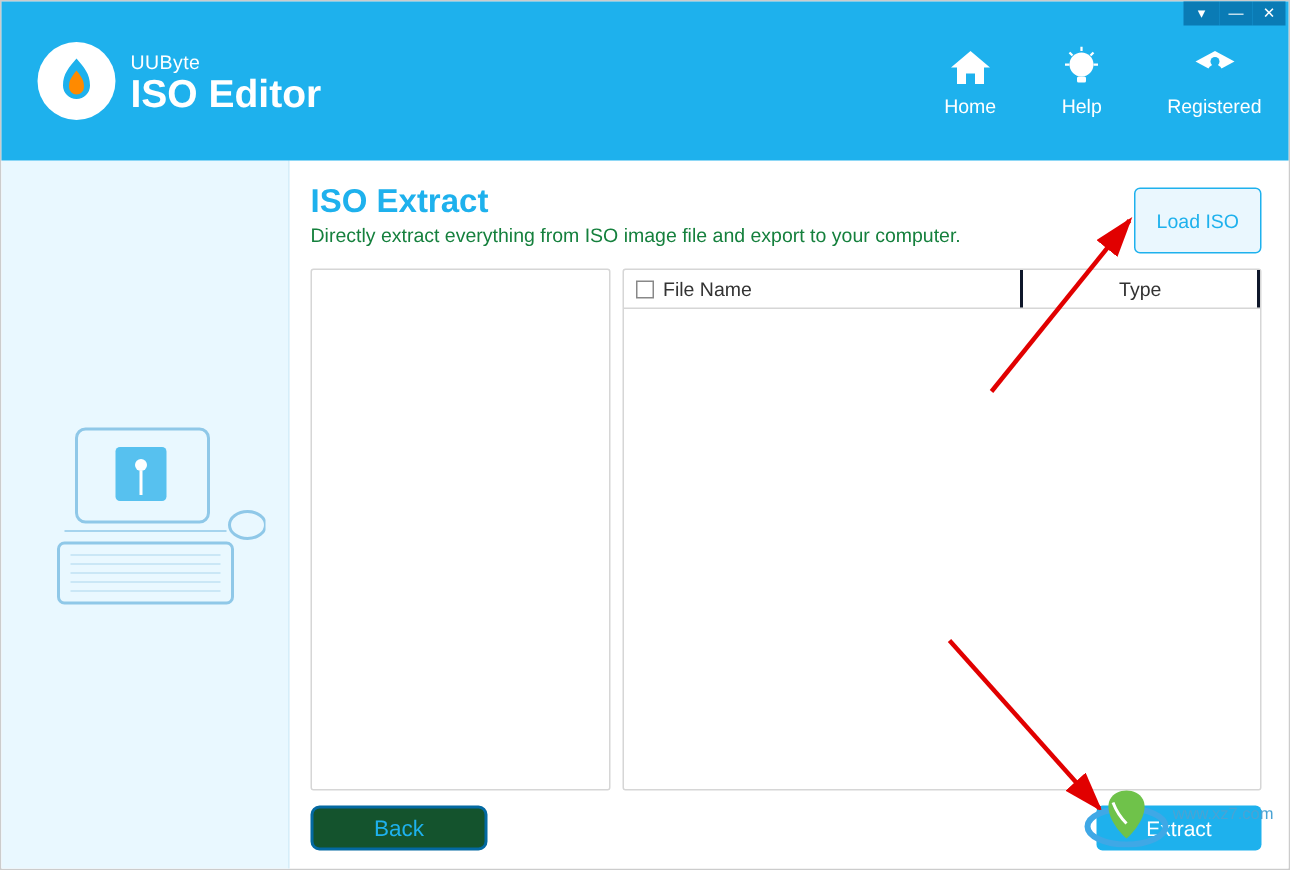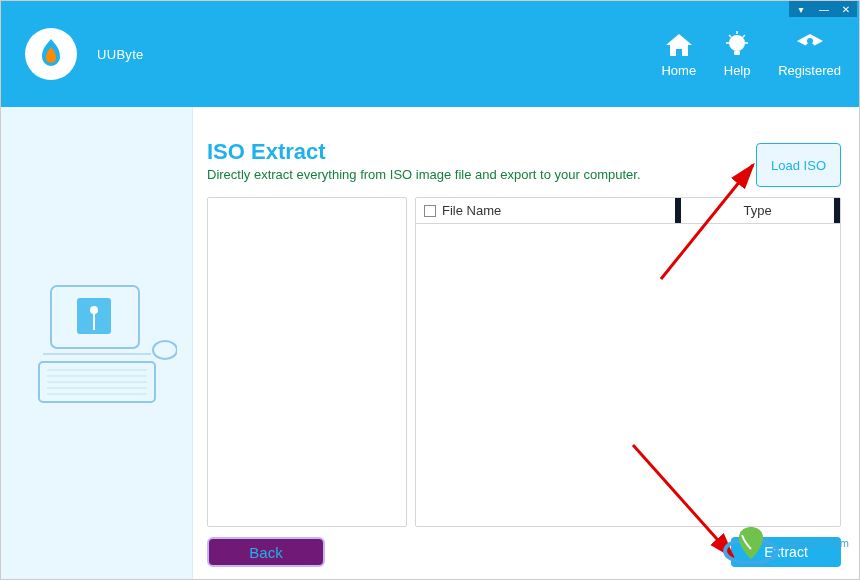--- a/index.html
+++ b/index.html
@@ -5,55 +5,55 @@
     * { margin: 0; padding: 0; box-sizing: border-box; font-family: "Segoe UI", Arial, sans-serif; }
     body { width: 860px; height: 580px; overflow: hidden; background: #fff; }
     
     .window { width: 860px; height: 580px; display: flex; flex-direction: column; border: 1px solid #ccc; position: relative; }
     
     .titlebar-extra { position: absolute; top: 0; right: 2px; display: flex; gap: 0; z-index: 10; }
     .titlebar-extra div { width: 22px; height: 16px; background: #0a7bb5; color: #fff; display: flex; align-items: center; justify-content: center; font-size: 10px; cursor: pointer; }
     .titlebar-extra .chev { width: 24px; }
     
     .header { height: 106px; background: #1eb1ed; display: flex; align-items: center; padding: 0 18px 0 24px; color: #fff; position: relative; }
-    .logo-wrap { display: flex; align-items: center; gap: 20px; }
+    .logo-wrap { display: flex; align-items: center; gap: 10px; }
     .logo-circle { width: 52px; height: 52px; border-radius: 50%; background: #fff; display: flex; align-items: center; justify-content: center; }
     .flame { width: 30px; height: 34px; display: block; }
     .logo-text .brand { font-size: 13px; letter-spacing: 0.3px; }
     .logo-text .title { font-size: 26px; font-weight: 600; line-height: 1; }
     
-    .nav { margin-left: auto; display: flex; gap: 24px; text-align: right; }
+    .nav { margin-left: auto; display: flex; gap: 40px; text-align: right; }
     .nav-item { display: flex; flex-direction: column; align-items: center; gap: 4px; cursor: pointer; }
     .nav-icon { width: 34px; height: 28px; display: flex; align-items: center; justify-content: center; }
     .nav-label { font-size: 13px; }
     
     .body { flex: 1; display: flex; background: #fff; }
     
     .sidebar { width: 192px; background: #e9f8ff; border-right: 1px solid #d6eef9; display: flex; align-items: center; justify-content: center; }
     .laptop-ill { width: 160px; height: 150px; }
     
-    .main { flex: 1; padding: 14px 18px 12px 14px; display: flex; flex-direction: column; position: relative; margin-top: 18px; }
+    .main { flex: 1; padding: 14px 18px 12px 14px; display: flex; flex-direction: column; position: relative; }
     .main-head { display: flex; align-items: flex-start; justify-content: space-between; }
     .main-title { color: #1eb1ed; font-size: 22px; font-weight: 600; }
     .main-sub { color: #15803d; font-size: 13px; margin-top: 2px; }
     .btn-load { border: 1px solid #1eb1ed; background: #eaf7fe; color: #1eb1ed; border-radius: 4px; height: 44px; padding: 0 14px; font-size: 13px; cursor: pointer; margin-top: 4px; }
     
     .content-row { display: flex; flex: 1; margin-top: 10px; gap: 8px; min-height: 0; }
     .tree { width: 200px; border: 1px solid #d6d6d6; border-radius: 2px; background: #fff; }
     .filegrid { flex: 1; border: 1px solid #d6d6d6; border-radius: 2px; background: #fff; display: flex; flex-direction: column; }
     .grid-head { display: flex; border-bottom: 1px solid #d6d6d6; height: 26px; align-items: center; font-size: 13px; color: #333; }
-    .gh { border-right: 6px solid #0f172a; height: 100%; display: flex; align-items: center; padding: 0 8px; }
+    .gh { border-right: 2px solid #0f172a; height: 100%; display: flex; align-items: center; padding: 0 8px; }
     .gh.name { flex: 1.6; gap: 6px; }
     .gh.size { flex: 0.9; justify-content: center; }
     .gh.type { flex: 0.9; justify-content: center; }
     .gh.time { flex: 0.9; justify-content: center; border-right: none; }
     .chk { width: 12px; height: 12px; border: 1px solid #888; display: inline-block; }
     
     .footer { display: flex; justify-content: space-between; margin-top: 10px; }
-    .btn-back { border: 2px solid #c4b5fd; background: #701a75; color: #1eb1ed; border-radius: 6px; width: 118px; height: 30px; font-size: 15px; font-weight: 500; cursor: pointer; }
+    .btn-back { border: 2px solid #0369a1; background: #14532d; color: #1eb1ed; border-radius: 6px; width: 118px; height: 30px; font-size: 15px; font-weight: 500; cursor: pointer; }
     .btn-extract { background: #1eb1ed; color: #fff; border: none; border-radius: 4px; width: 110px; height: 30px; font-size: 14px; cursor: pointer; }
     
     .watermark { position: absolute; right: 10px; bottom: 14px; display: flex; flex-direction: row; align-items: center; pointer-events: none; }
     .wm-badge { width: 62px; height: 42px; }
     .wm-text { font-size: 11px; color: #4aa3d4; margin-top: -2px; }
     
     .arrow { position: absolute; pointer-events: none; }
     
     svg { display: block; }
   </style>
@@ -71,20 +71,21 @@
   <div class="header">
     <div class="logo-wrap">
       <div class="logo-circle">
         <svg class="flame" viewBox="0 0 30 34">
           <path d="M15 2 C10 8 6 12 6 20 a9 9 0 0 0 18 0 C24 12 20 8 15 2 Z" fill="#1eb1ed"></path>
           <path d="M15 10 C12 14 10 16 10 21 a5 5 0 0 0 10 0 C20 16 18 14 15 10 Z" fill="#ff8a00"></path>
         </svg>
       </div>
       <div class="logo-text">
         <div class="brand">UUByte</div>
+        <div class="title">ISO Editor</div>
       </div>
     </div>
     <div class="nav">
       <div class="nav-item">
         <div class="nav-icon">
           <svg width="30" height="26" viewBox="0 0 30 26">
               <path d="M15 2 L2 13 H6 V24 H12 V17 H18 V24 H24 V13 H28 Z" fill="#fff"></path>
             </svg>
         </div>
         <span class="nav-label">Home</span>

